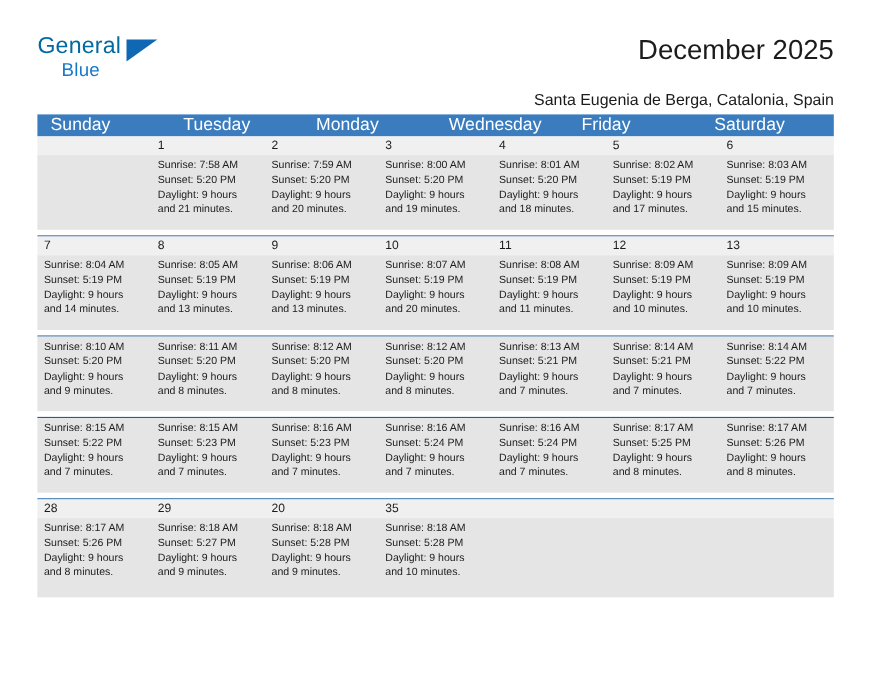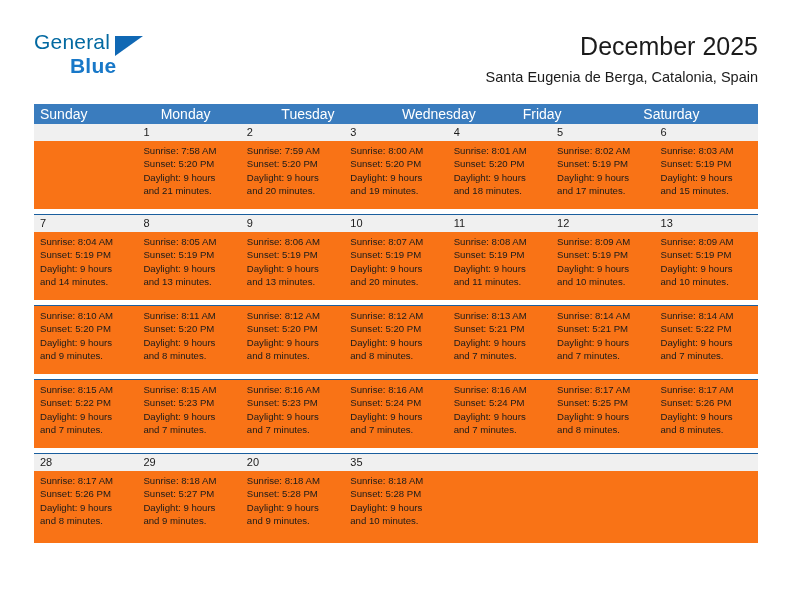--- a/index.html
+++ b/index.html
@@ -40,27 +40,26 @@
     position: absolute;
     left: 0;
     top: 0;
     font-size: 21px;
     letter-spacing: 0.2px;
     color: #0369a1;
     font-family: "Liberation Sans", sans-serif;
   }
   .brand-blue {
     position: absolute;
-    left: 36px;
+    left: 22px;
     top: 24px;
-    font-size: 21px;
+    font-size: 17px;
     letter-spacing: 0.2px;
     color: #1878c8;
     font-family: "Liberation Sans", sans-serif;
-    font-weight: bold;
   }
   .brand-triangle {
     position: absolute;
     left: 81px;
     top: 6px;
     width: 0;
     height: 0;
     border-left: 28px solid #1068b4;
     border-bottom: 20px solid transparent;
   }
@@ -72,21 +71,21 @@
     text-align: right;
   }
   .cal-title {
     font-size: 25px;
     font-weight: normal;
     color: #1b1b1b;
     line-height: 36px;
     white-space: nowrap;
   }
   .cal-subtitle {
-    margin-top: 4px;
+    margin-top: 18px;
     font-size: 14.5px;
     color: #1b1b1b;
     line-height: 18px;
     white-space: nowrap;
   }
 
   
   .calendar {
     position: absolute;
     left: 34px;
@@ -94,23 +93,23 @@
     width: 724px;
   }
   .dow-row {
     display: flex;
     background: #3a7cbe;
     height: 20px;
   }
   .dow-cell {
     flex: 1 1 0;
     color: #ffffff;
-    font-size: 14px;
+    font-size: 16px;
     line-height: 20px;
-    padding-left: 6px;
+    padding-left: 12px;
     box-sizing: border-box;
     white-space: nowrap;
   }
 
   .week {
     position: relative;
   }
   .week-sep {
     height: 1px;
     background: #1a5e9e;
@@ -128,21 +127,21 @@
   .num-cell {
     flex: 1 1 0;
     font-size: 11px;
     line-height: 17px;
     padding-left: 6px;
     box-sizing: border-box;
     color: #1b1b1b;
   }
   .info-row {
     display: flex;
-    background: #f97316;
+    background: #e5e5e5;
     height: 68px;
   }
   .info-cell {
     flex: 1 1 0;
     padding: 3px 6px 0 6px;
     box-sizing: border-box;
   }
   .info-line {
     font-size: 9.6px;
     line-height: 13.4px;
@@ -169,22 +168,22 @@
     <div class="title-block">
       <div class="cal-title">December 2025</div>
       <div class="cal-subtitle">Santa Eugenia de Berga, Catalonia, Spain</div>
     </div>
 
   </div>
 
   <div class="calendar">
     <div class="dow-row">
         <div class="dow-cell">Sunday</div>
+        <div class="dow-cell">Tuesday</div>
         <div class="dow-cell">Monday</div>
-        <div class="dow-cell">Tuesday</div>
         <div class="dow-cell">Wednesday</div>
         <div class="dow-cell">Friday</div>
         <div class="dow-cell">Saturday</div>
       </div>
     <div id="weeks-container">
         <div class="week">
           <div class="num-row">
             <div class="num-cell"></div>
             <div class="num-cell">1</div>
             <div class="num-cell">2</div>

